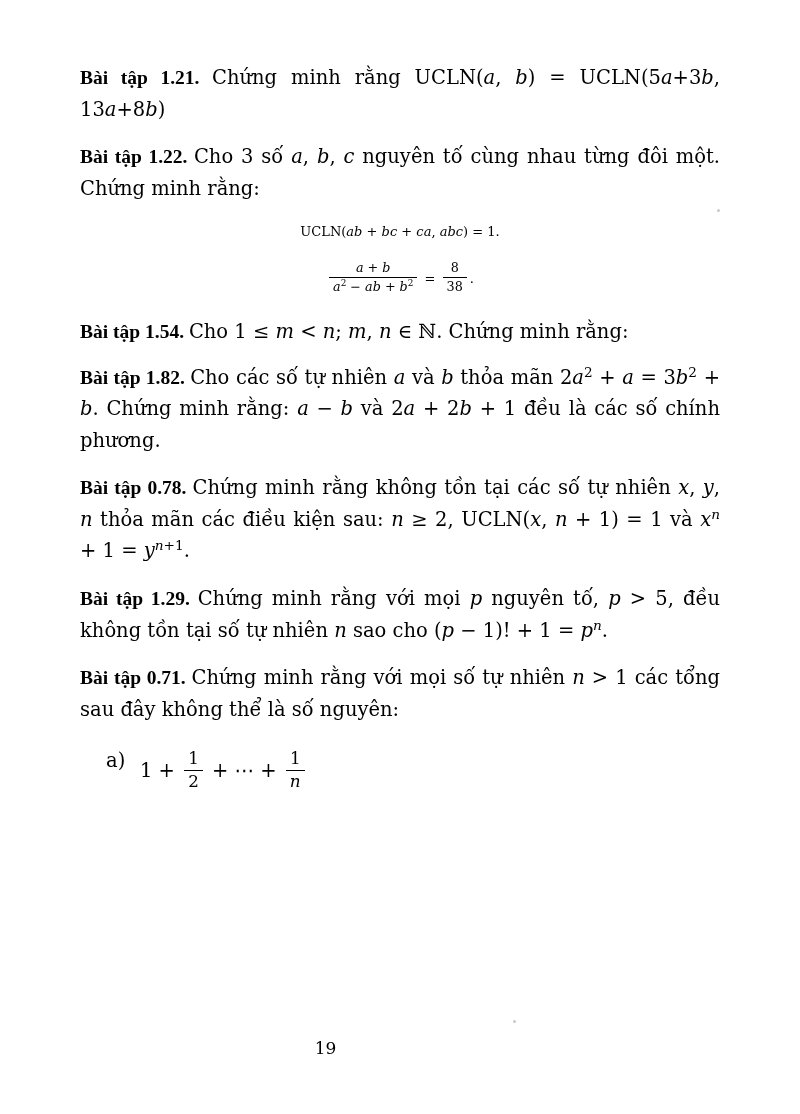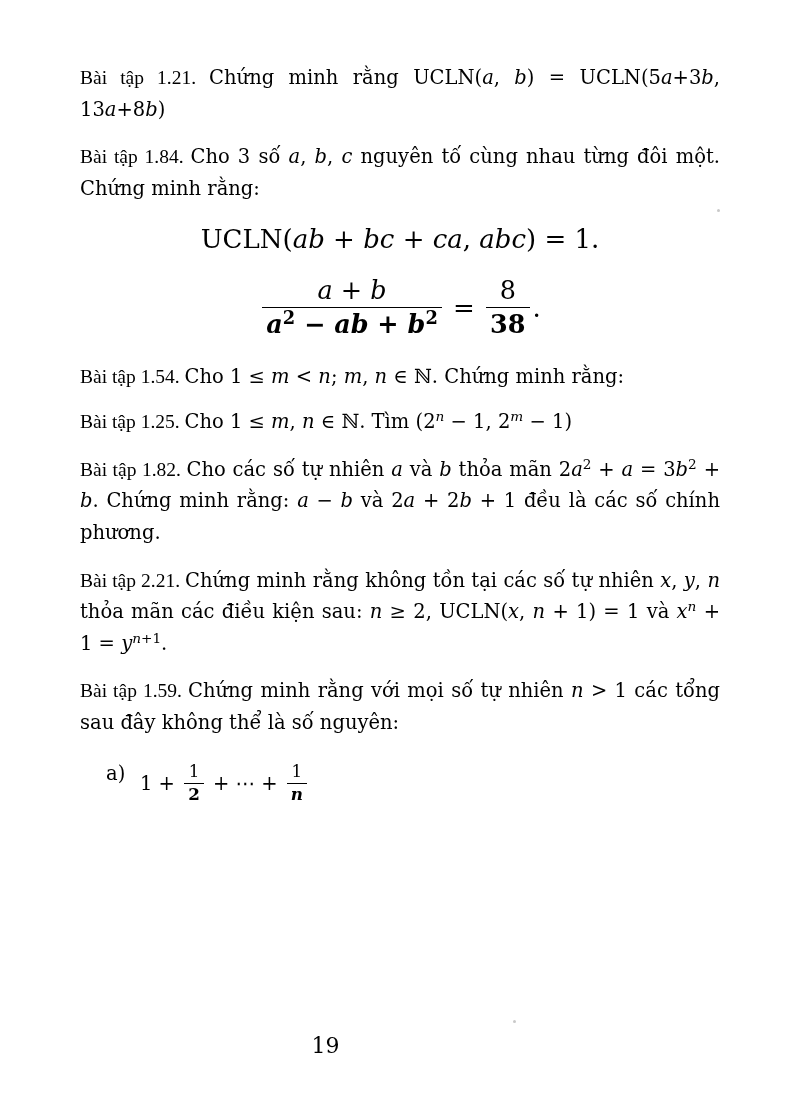--- a/index.html
+++ b/index.html
@@ -23,33 +23,33 @@
     position: relative;
   }
   .ex {
     font-size: 19.5px;
     line-height: 1.62;
     text-align: justify;
     margin: 0 0 16px 0;
   }
   .ex-tight { margin-bottom: 14px; }
   .lbl {
-    font-weight: normal;
+    font-weight: bold;
     margin-top: 16px;
   }
   .mathtext {
     font-family: "DejaVu Serif", serif;
   }
   .it {
     font-style: italic;
     font-family: "DejaVu Serif", serif;
   }
   .display {
     text-align: center;
-    font-size: 26px;
+    font-size: 13px;
     margin: 20px 0 22px 0;
     font-family: "DejaVu Serif", serif;
   }
   sup.exp {
     font-size: 0.70em;
     vertical-align: super;
     line-height: 0;
   }
   sup.exp sup.exp {
     font-size: 0.78em;
@@ -64,21 +64,20 @@
   .frac .num {
     display: block;
     padding: 0 4px 1px 4px;
     line-height: 1.15;
   }
   .frac .den {
     display: block;
     border-top: 1.1px solid #000;
     padding: 1px 4px 0 4px;
     line-height: 1.18;
-    font-weight: bold;
   }
   .frac-sm {
     font-size: 0.86em;
     vertical-align: -0.55em;
   }
   .item-row {
     display: flex;
     align-items: flex-start;
     font-size: 19.5px;
     margin: 24px 0 0 0;
@@ -91,42 +90,42 @@
   }
   .item-body {
     font-family: "DejaVu Serif", serif;
   }
   .page-num {
     position: absolute;
     bottom: 56px;
     left: 0;
     width: 651px;
     text-align: center;
-    font-size: 22px;
+    font-size: 17px;
     font-family: "DejaVu Serif", serif;
   }
   .dot-a { position: absolute; width: 3px; height: 3px; background: #c9c9c9; border-radius: 50%; }
 </style>
 </head>
 <body>
 
 <div class="page">
 
   <div class="dot-a" style="top:209px; left:717px;"></div>
   <div class="dot-a" style="top:1020px; left:513px;"></div>
 
   <p class="ex">
     <span class="lbl">Bài tập 1.21.</span>
     <span class="mathtext">
       Chứng minh rằng UCLN(<span class="it">a</span>, <span class="it">b</span>) = UCLN(5<span class="it">a</span>+3<span class="it">b</span>, 13<span class="it">a</span>+8<span class="it">b</span>)
     </span>
   </p>
 
   <p class="ex ex-tight">
-    <span class="lbl">Bài tập 1.84.</span>
+    <span class="lbl">Bài tập 1.22.</span>
     <span class="mathtext">
       Cho 3 số <span class="it">a</span>, <span class="it">b</span>, <span class="it">c</span> nguyên tố cùng nhau từng đôi một. Chứng minh rằng:
     </span>
   </p>
   <div class="display">
     UCLN(<span class="it">ab</span> + <span class="it">bc</span> + <span class="it">ca</span>, <span class="it">abc</span>) = 1.
   </div>
 
   <div class="display">
     <span class="frac">
@@ -140,45 +139,45 @@
     </span>.
   </div>
 
   <p class="ex ex-tight">
     <span class="lbl">Bài tập 1.54.</span>
     <span class="mathtext">
       Cho 1 ≤ <span class="it">m</span> &lt; <span class="it">n</span>; <span class="it">m</span>, <span class="it">n</span> ∈ ℕ. Chứng minh rằng:
     </span>
   </p>
 
-  <p class="ex">
-    <span class="lbl">Bài tập 1.25.</span>
-    <span class="mathtext">
-      Cho 1 ≤ <span class="it">m</span>, <span class="it">n</span> ∈ ℕ. Tìm (2<sup class="exp"><span class="it">n</span></sup> − 1, 2<sup class="exp"><span class="it">m</span></sup> − 1)
-    </span>
-  </p>
 
   <p class="ex">
     <span class="lbl">Bài tập 1.82.</span>
     <span class="mathtext">
       Cho các số tự nhiên <span class="it">a</span> và <span class="it">b</span> thỏa mãn 2<span class="it">a</span><sup class="exp">2</sup> + <span class="it">a</span> = 3<span class="it">b</span><sup class="exp">2</sup> + <span class="it">b</span>. Chứng minh rằng: <span class="it">a</span> − <span class="it">b</span> và 2<span class="it">a</span> + 2<span class="it">b</span> + 1 đều là các số chính phương.
     </span>
   </p>
 
 
   <p class="ex">
-    <span class="lbl">Bài tập 2.21.</span>
+    <span class="lbl">Bài tập 0.78.</span>
     <span class="mathtext">
       Chứng minh rằng không tồn tại các số tự nhiên <span class="it">x</span>, <span class="it">y</span>, <span class="it">n</span> thỏa mãn các điều kiện sau: <span class="it">n</span> ≥ 2, UCLN(<span class="it">x</span>, <span class="it">n</span> + 1) = 1 và <span class="it">x</span><sup class="exp"><span class="it">n</span></sup> + 1 = <span class="it">y</span><sup class="exp"><span class="it">n</span>+1</sup>.
     </span>
   </p>
 
+  <p class="ex">
+    <span class="lbl">Bài tập 1.29.</span>
+    <span class="mathtext">
+      Chứng minh rằng với mọi <span class="it">p</span> nguyên tố, <span class="it">p</span> &gt; 5, đều không tồn tại số tự nhiên <span class="it">n</span> sao cho (<span class="it">p</span> − 1)! + 1 = <span class="it">p</span><sup class="exp"><span class="it">n</span></sup>.
+    </span>
+  </p>
 
   <p class="ex ex-tight">
-    <span class="lbl">Bài tập 1.59.</span>
+    <span class="lbl">Bài tập 0.71.</span>
     <span class="mathtext">
       Chứng minh rằng với mọi số tự nhiên <span class="it">n</span> &gt; 1 các tổng sau đây không thể là số nguyên:
     </span>
   </p>
 
   <div class="item-row">
     <span class="item-lbl">a)</span>
     <span class="item-body">
       1 +
       <span class="frac frac-sm">

